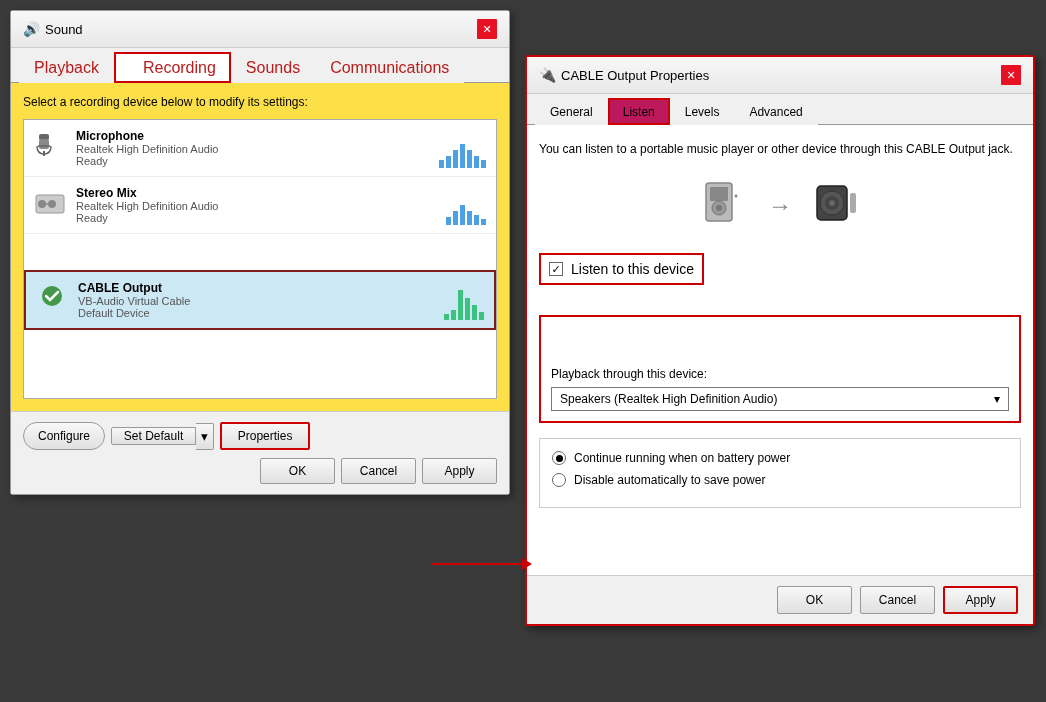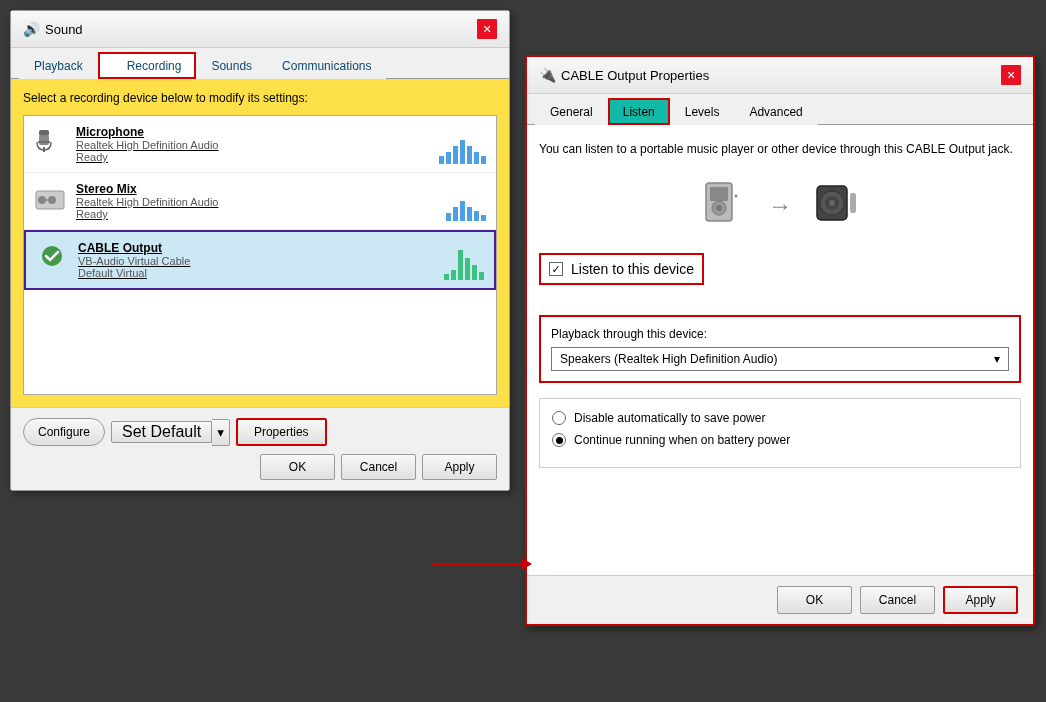--- a/index.html
+++ b/index.html
@@ -68,26 +68,26 @@
       display: flex;
       background: #f0f0f0;
       padding: 0 8px;
       border-bottom: 1px solid #999;
       padding-top: 4px;
     }
 
     .tab {
       padding: 6px 14px;
       cursor: pointer;
-      font-size: 12px;
+      font-size: 16px;
       border: 1px solid transparent;
       border-bottom: none;
       margin-bottom: -1px;
       background: #f0f0f0;
-      color: #0c4a6e;
+      color: #b91c1c;
     }
 
     .tab.active {
       background: #fff;
       border-color: #999;
       border-bottom-color: #fff;
       outline: 2px solid #cc0000;
       outline-offset: -2px;
       z-index: 1;
       padding-left: 28px;
@@ -102,21 +102,20 @@
       font-size: 12px;
       margin-bottom: 10px;
       color: #000;
     }
 
     
     .device-list {
       border: 1px solid #aaa;
       background: #fff;
       min-height: 280px;
-      text-decoration: underline;
     }
 
     .device-item {
       display: flex;
       align-items: center;
       padding: 8px 10px;
       border-bottom: 1px solid #eee;
       cursor: pointer;
       gap: 10px;
     }
@@ -209,21 +208,21 @@
       display: flex;
       align-items: center;
       gap: 0;
     }
 
     .set-default-main {
       padding: 1px 10px;
       background: linear-gradient(to bottom, #f8f8f8, #e0e0e0);
       border: 1px solid #999;
       cursor: pointer;
-      font-size: 16px;
+      font-size: 12px;
       border-radius: 2px 0 0 2px;
       min-width: 85px;
     }
 
     .set-default-arrow {
       padding: 5px 5px;
       background: linear-gradient(to bottom, #f8f8f8, #e0e0e0);
       border: 1px solid #999;
       border-left: none;
       cursor: pointer;
@@ -266,21 +265,21 @@
       padding: 6px 14px;
       cursor: pointer;
       font-size: 12px;
       border: 1px solid transparent;
       border-bottom: none;
       margin-bottom: -1px;
       background: #f0f0f0;
     }
 
     .ptab.active {
-      background: #14b8a6;
+      background: #be185d;
       border-color: #999;
       border-bottom-color: #fff;
       outline: 2px solid #cc0000;
       outline-offset: -2px;
       z-index: 1;
     }
 
     .properties-body {
       padding: 15px 12px;
       background: #fff;
@@ -357,20 +356,21 @@
     
     .playback-section {
       border: 2px solid #cc0000;
       padding: 10px;
       margin-bottom: 15px;
     }
 
     .playback-label {
       font-size: 12px;
       margin-bottom: 6px;
+      margin-top: 40px;
     }
 
     .select-dropdown {
       width: 100%;
       display: flex;
       justify-content: space-between;
       align-items: center;
       border: 1px solid #7a7a7a;
       padding: 4px 8px;
       background: #fff;
@@ -503,31 +503,31 @@
         <div class="level-bars">
           <div class="bar" style="height:8px"></div>
           <div class="bar" style="height:14px"></div>
           <div class="bar" style="height:20px"></div>
           <div class="bar" style="height:14px"></div>
           <div class="bar" style="height:10px"></div>
           <div class="bar" style="height:6px"></div>
         </div>
       </div>
 
-      <div class="device-item selected-highlight" style="background:#cce8f4; border:2px solid #4c1d95; position:relative;">
+      <div class="device-item selected-highlight" style="background:#cce8f4; border:2px solid #7f1d1d; position:relative;margin-top:36px;">
         <div class="device-icon" style="position:relative;">
           <svg width="32" height="32" viewBox="0 0 32 32">
             <circle cx="16" cy="12" r="10" fill="#2a8a2a" opacity="0.85"></circle>
             <path d="M10 12 L14 16 L22 8" stroke="white" stroke-width="2.5" fill="none" stroke-linecap="round"></path>
           </svg>
         </div>
         <div class="device-info">
           <div class="device-name">CABLE Output</div>
           <div class="device-driver">VB-Audio Virtual Cable</div>
-          <div class="device-status">Default Virtual</div>
+          <div class="device-status">Default Device</div>
         </div>
         <div class="level-bars level-bars-green">
           <div class="bar" style="height:6px; background:#00b050"></div>
           <div class="bar" style="height:10px; background:#00b050"></div>
           <div class="bar" style="height:30px; background:#00b050"></div>
           <div class="bar" style="height:22px; background:#00b050"></div>
           <div class="bar" style="height:15px; background:#00b050"></div>
           <div class="bar" style="height:8px; background:#00b050"></div>
         </div>
       </div>
@@ -613,26 +613,26 @@
     <div class="playback-section">
       <div class="playback-label">Playback through this device:</div>
       <div class="select-dropdown">
         <span>Speakers (Realtek High Definition Audio)</span>
         <span>▾</span>
       </div>
     </div>
 
     <div class="power-section">
       <div class="radio-row">
+        <div class="radio-btn checked"></div>
+        <span class="radio-label">Continue running when on battery power</span>
+      </div>
+      <div class="radio-row">
         <div class="radio-btn"></div>
         <span class="radio-label">Disable automatically to save power</span>
-      </div>
-      <div class="radio-row">
-        <div class="radio-btn checked"></div>
-        <span class="radio-label">Continue running when on battery power</span>
       </div>
     </div>
   </div>
 
   <div class="properties-footer">
     <button class="btn">OK</button>
     <button class="btn">Cancel</button>
     <button class="btn btn-apply-highlight">Apply</button>
   </div>
 </div>

